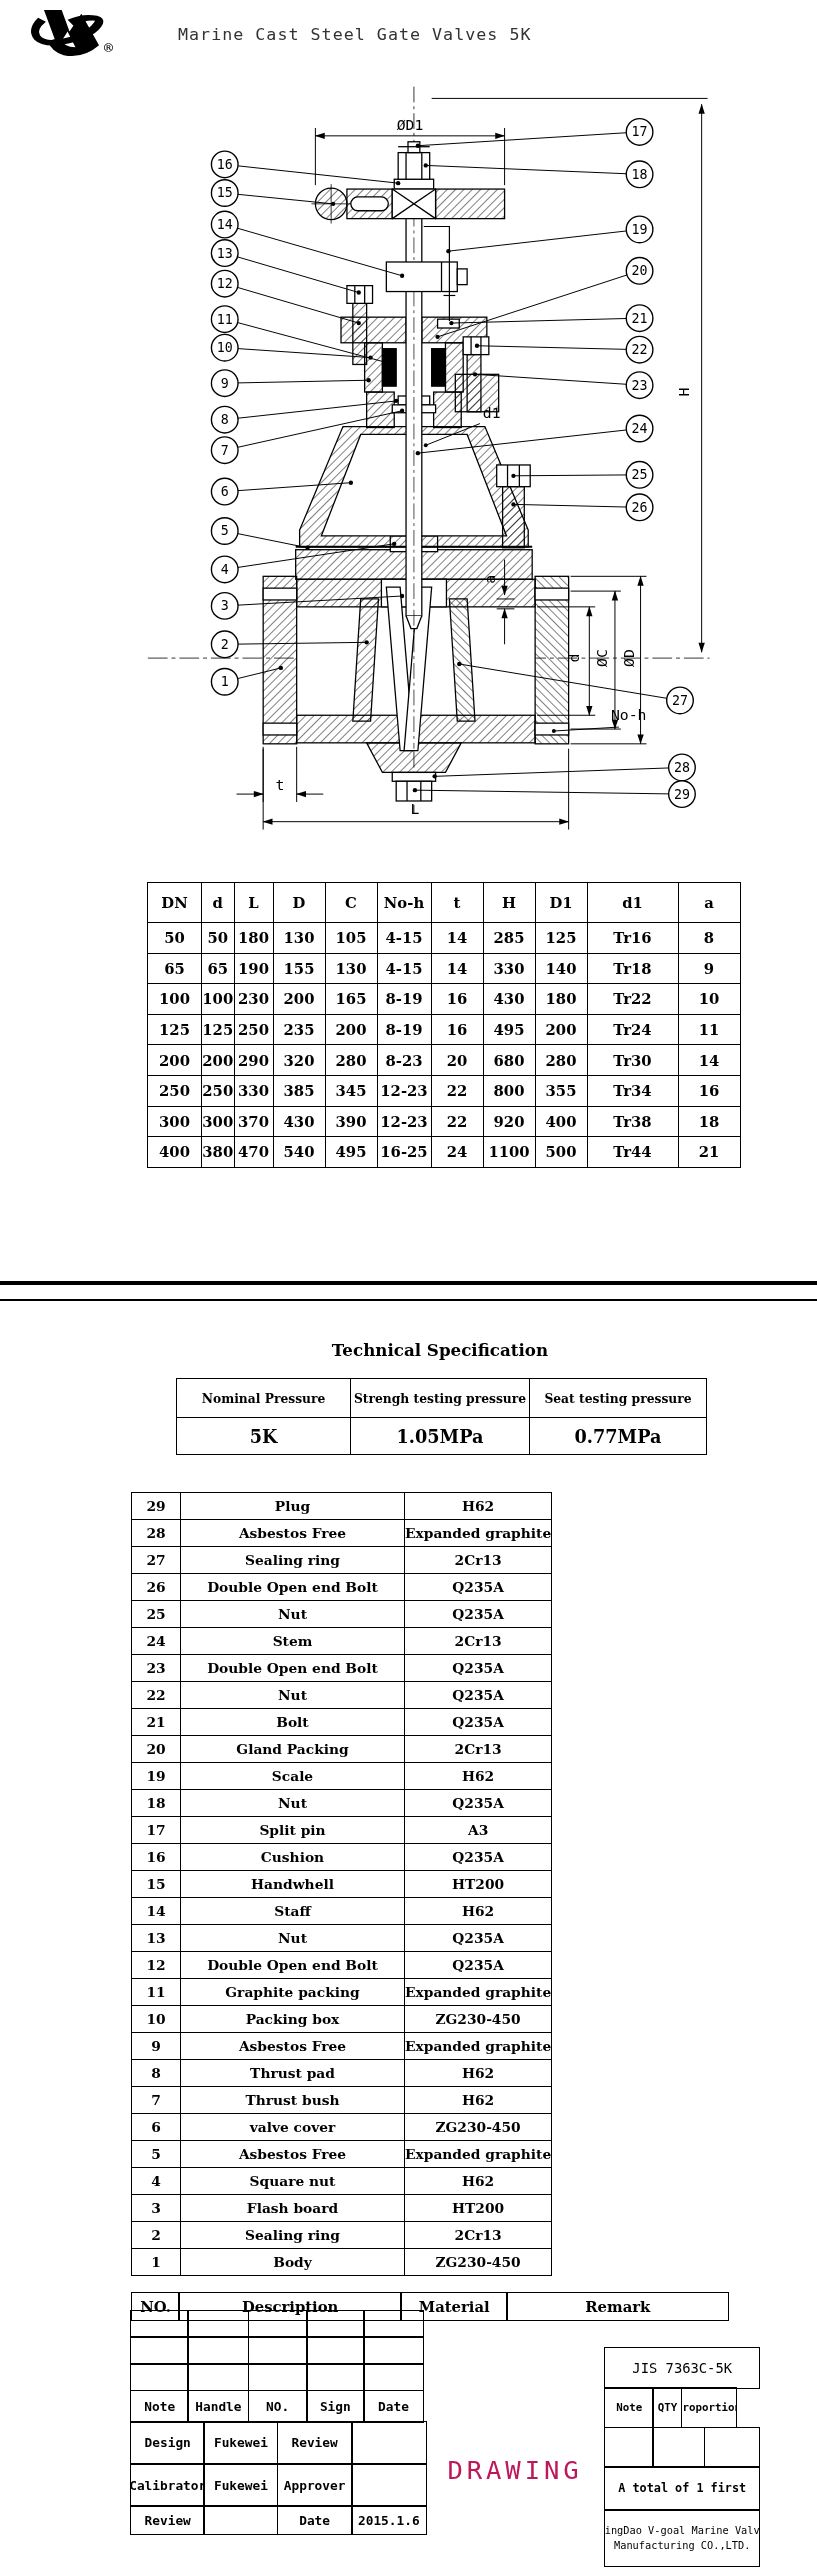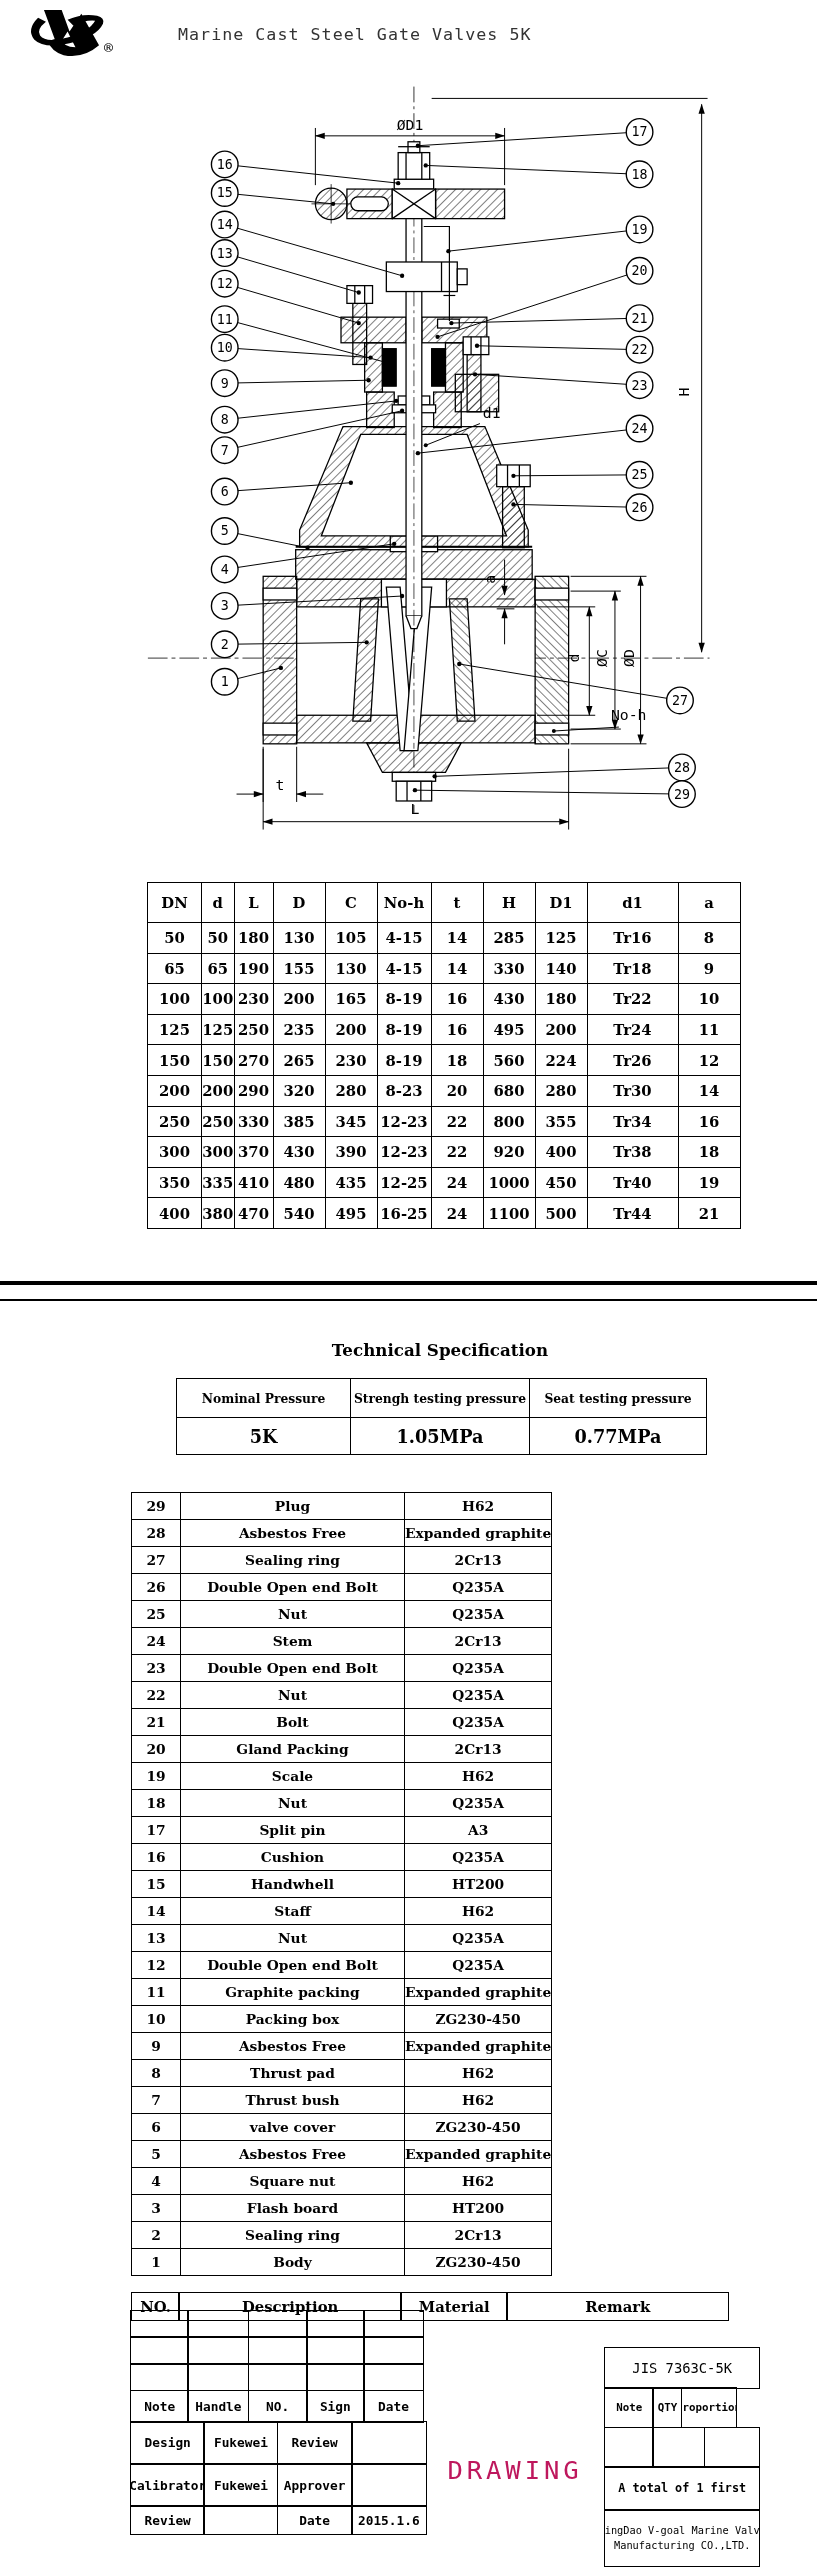--- a/index.html
+++ b/index.html
@@ -394,33 +394,20 @@
         <td>235</td>
         <td>200</td>
         <td>8-19</td>
         <td>16</td>
         <td>495</td>
         <td>200</td>
         <td>Tr24</td>
         <td>11</td>
       </tr>
       <tr>
-        <td>150</td>
-        <td>150</td>
-        <td>270</td>
-        <td>265</td>
-        <td>230</td>
-        <td>8-19</td>
-        <td>18</td>
-        <td>560</td>
-        <td>224</td>
-        <td>Tr26</td>
-        <td>12</td>
-      </tr>
-      <tr>
         <td>200</td>
         <td>200</td>
         <td>290</td>
         <td>320</td>
         <td>280</td>
         <td>8-23</td>
         <td>20</td>
         <td>680</td>
         <td>280</td>
         <td>Tr30</td>
@@ -444,33 +431,20 @@
         <td>300</td>
         <td>370</td>
         <td>430</td>
         <td>390</td>
         <td>12-23</td>
         <td>22</td>
         <td>920</td>
         <td>400</td>
         <td>Tr38</td>
         <td>18</td>
-      </tr>
-      <tr>
-        <td>350</td>
-        <td>335</td>
-        <td>410</td>
-        <td>480</td>
-        <td>435</td>
-        <td>12-25</td>
-        <td>24</td>
-        <td>1000</td>
-        <td>450</td>
-        <td>Tr40</td>
-        <td>19</td>
       </tr>
       <tr>
         <td>400</td>
         <td>380</td>
         <td>470</td>
         <td>540</td>
         <td>495</td>
         <td>16-25</td>
         <td>24</td>
         <td>1100</td>

